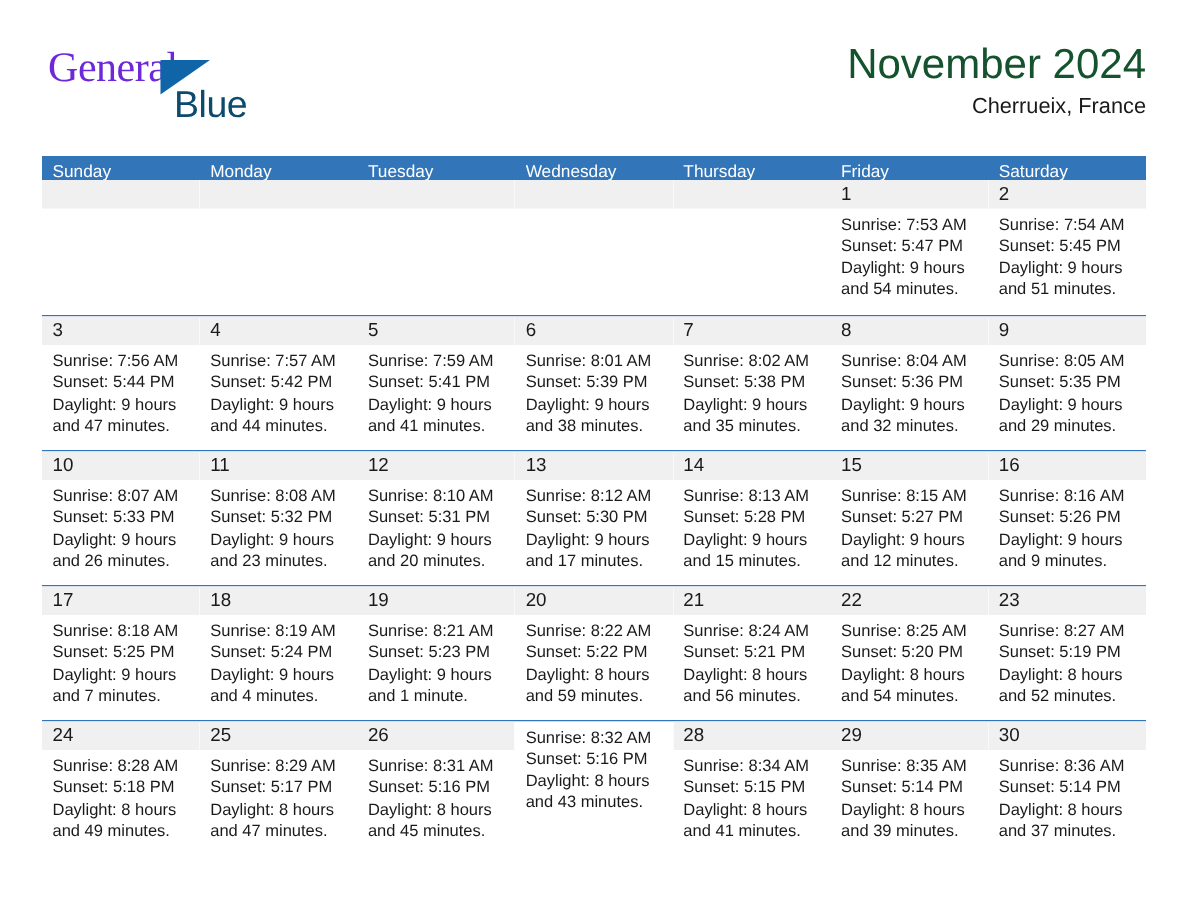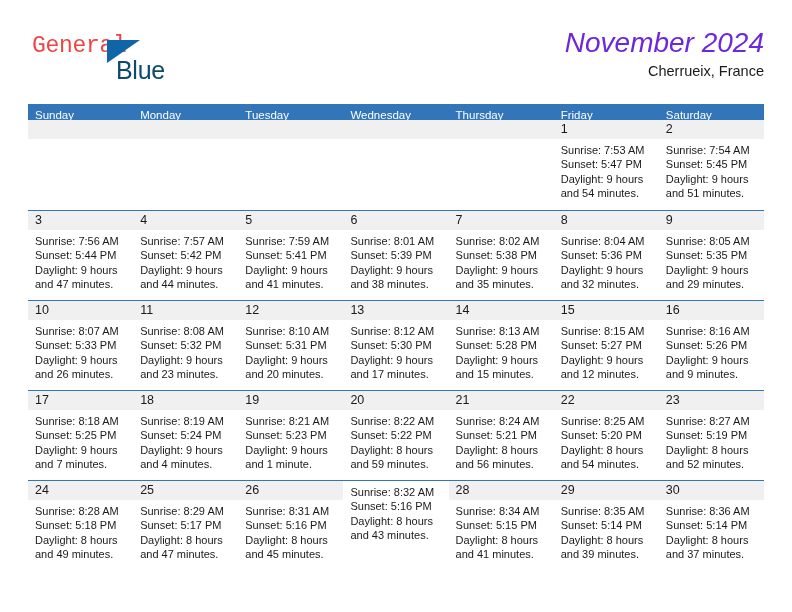--- a/index.html
+++ b/index.html
@@ -30,24 +30,24 @@
     position: absolute;
     left: 4px;
     top: 6px;
     width: 180px;
     height: 58px;
   }
   .logo-general {
     position: absolute;
     left: 0;
     top: 0;
-    font-size: 23px;
+    font-size: 28px;
     letter-spacing: -0.3px;
-    color: #ef4444;
-    font-family: Liberation Mono, monospace;
+    color: #6d28d9;
+    font-family: Liberation Serif, serif;
     line-height: 28px;
   }
   .logo-blue {
     position: absolute;
     left: 75px;
     top: 24px;
     font-size: 25px;
     letter-spacing: -0.3px;
     color: #0c4a6e;
     font-family: "Liberation Sans", sans-serif;
@@ -66,24 +66,23 @@
 
   .title-block {
     position: absolute;
     right: 0;
     top: 0;
     text-align: right;
   }
   .cal-title {
     font-size: 28px;
     font-weight: normal;
-    color: #6d28d9;
+    color: #14532d;
     line-height: 34px;
     letter-spacing: 0px;
-    font-style: italic;
   }
   .cal-subtitle {
     font-size: 14.5px;
     color: #1a1a1a;
     line-height: 22px;
     margin-top: 0;
   }
 
   
   .calendar {

